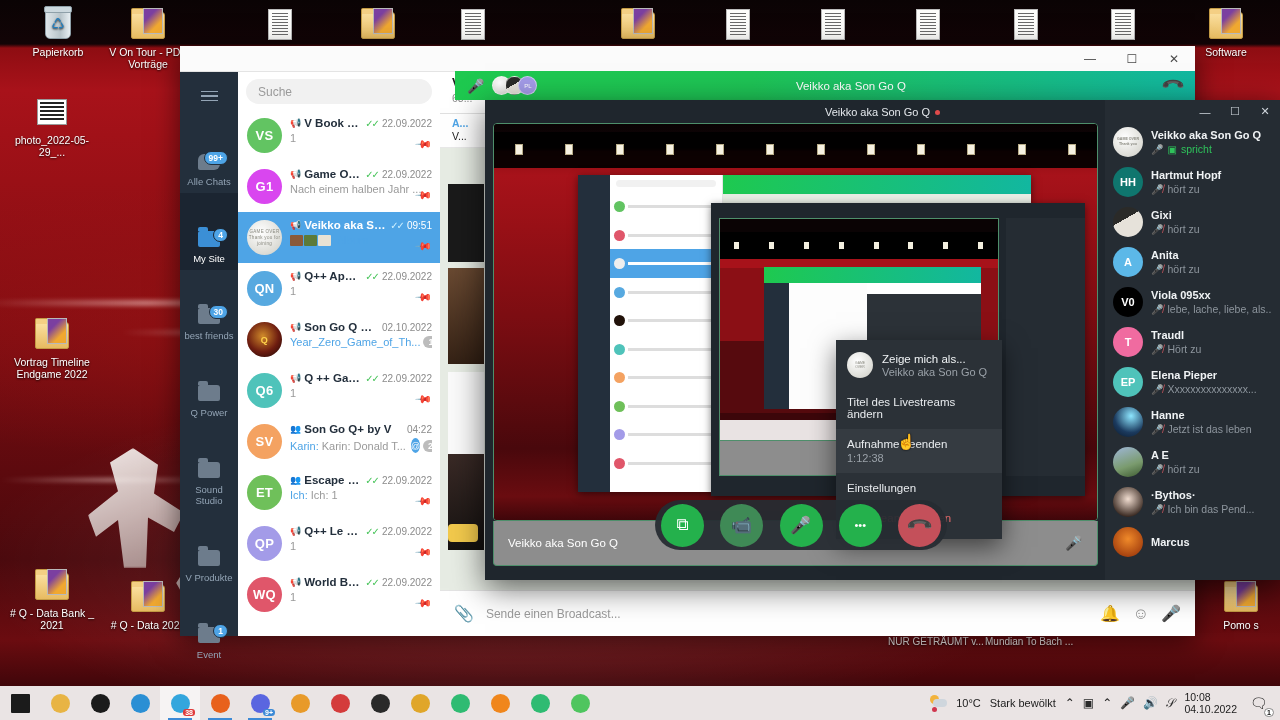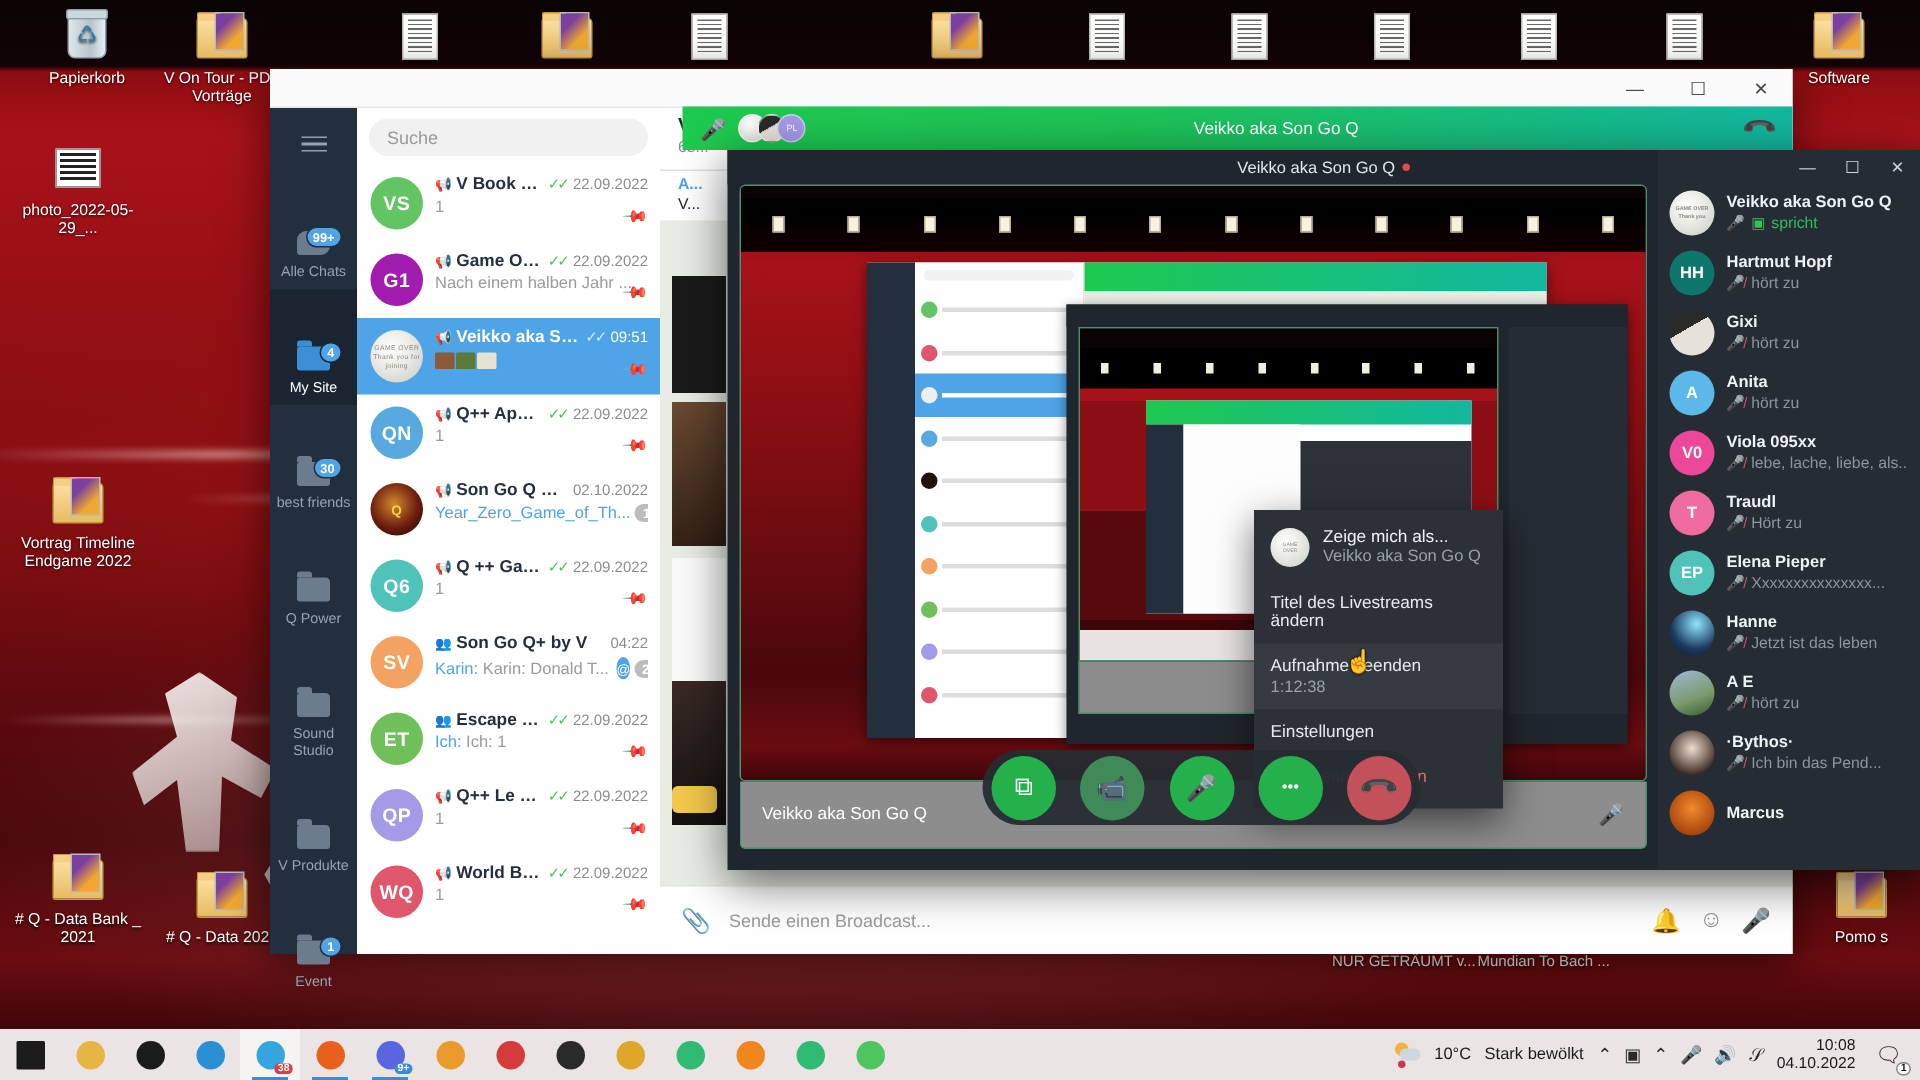--- a/index.html
+++ b/index.html
@@ -335,21 +335,21 @@
     position: absolute; background: #fff; box-shadow: 0 2px 8px rgba(0,0,0,.5);
   }
 
   
   #ctxmenu {
     position: absolute; left: 836px; top: 340px; width: 166px;
     background: #2b3137; color: #e8ebee;
     box-shadow: 0 8px 24px rgba(0,0,0,.55);
     padding: 4px 0 6px; font-size: 11.5px;
   }
-  #ctxmenu .mprof { display: flex; gap: 9px; align-items: flex-start; padding: 8px 11px 9px; }
+  #ctxmenu .mprof { display: flex; gap: 9px; align-items: center; padding: 8px 11px 9px; }
   #ctxmenu .mprof .pa {
     width: 26px; height: 26px; border-radius: 50%;
     background: radial-gradient(circle at 40% 35%, #fff, #dcdcd6 70%, #c4c4be);
     color: #8a8a80; font-size: 3.4px; display: flex; flex-direction: column;
     align-items: center; justify-content: center; line-height: 4.5px; text-align: center;
     flex: 0 0 26px;
   }
   #ctxmenu .mprof .l1 { font-size: 11.5px; color: #f0f3f5; }
   #ctxmenu .mprof .l2 { font-size: 11px; color: #9aa1a8; margin-top: 1px; }
   #ctxmenu .mi { padding: 9px 11px; cursor: pointer; }
@@ -426,21 +426,21 @@
   .tbtn.act { background: rgba(255,255,255,.55); }
   .tbadge {
     position: absolute; right: 5px; bottom: 4px; background: #e03b3b; color: #fff;
     font-size: 7px; border-radius: 3px; padding: 0 2px; font-weight: bold;
   }
   .tbadge.blue { background: #3d8ad6; border-radius: 7px; }
   #taskbar .tb-right {
     margin-left: auto; display: flex; align-items: center; gap: 9px;
     padding-right: 8px; font-size: 11px; color: #1b1b1b;
   }
-  #clock { text-align: right; font-size: 10.5px; line-height: 12px; }
+  #clock { text-align: left; font-size: 10.5px; line-height: 12px; }
   .tray-ico { font-size: 12px; color: #2a2a2a; }
   #notif-btn {
     width: 26px; height: 26px; display: flex; align-items: center; justify-content: center;
     position: relative;
   }
   .weather-ico {
     width: 18px; height: 16px; position: relative; display: inline-block;
   }
   .weather-ico .sun {
     position: absolute; left: 1px; top: 0; width: 9px; height: 9px; border-radius: 50%;
@@ -669,21 +669,21 @@
                 <span class="checks">✓✓</span>
                 <div class="crow-date">22.09.2022</div>
               </div>
               <div class="crow-sub">
                 <span>1</span>
               </div>
             </div>
             <span class="pin">📌</span>
           </div>
           <div class="chatrow">
-            <div class="av" style="background:#a21caf">G1</div>
+            <div class="av" style="background:#d946ef">G1</div>
             <div class="crow-body">
               <div class="crow-top">
                 <span class="mega">📢</span>
                 <div class="crow-name">Game Ove...</div>
                 <span class="checks">✓✓</span>
                 <div class="crow-date">22.09.2022</div>
               </div>
               <div class="crow-sub">
                 <span>Nach einem halben Jahr ...</span>
               </div>
@@ -1060,21 +1060,21 @@
         <div class="pav" style="background:#5cb8e8">A</div>
         <div style="min-width:0">
           <div class="pname">Anita</div>
           <div class="pstat">
             <span class="micoff">🎤̸</span>
             <span>hört zu</span>
           </div>
         </div>
       </div>
       <div class="prow">
-        <div class="pav" style="background:#ec4899">V0</div>
+        <div class="pav" style="background:#000000">V0</div>
         <div style="min-width:0">
           <div class="pname">Viola 095xx</div>
           <div class="pstat">
             <span class="micoff">🎤̸</span>
             <span>lebe, lache, liebe, als...</span>
           </div>
         </div>
       </div>
       <div class="prow">
         <div class="pav" style="background:#f06ba0">T</div>

